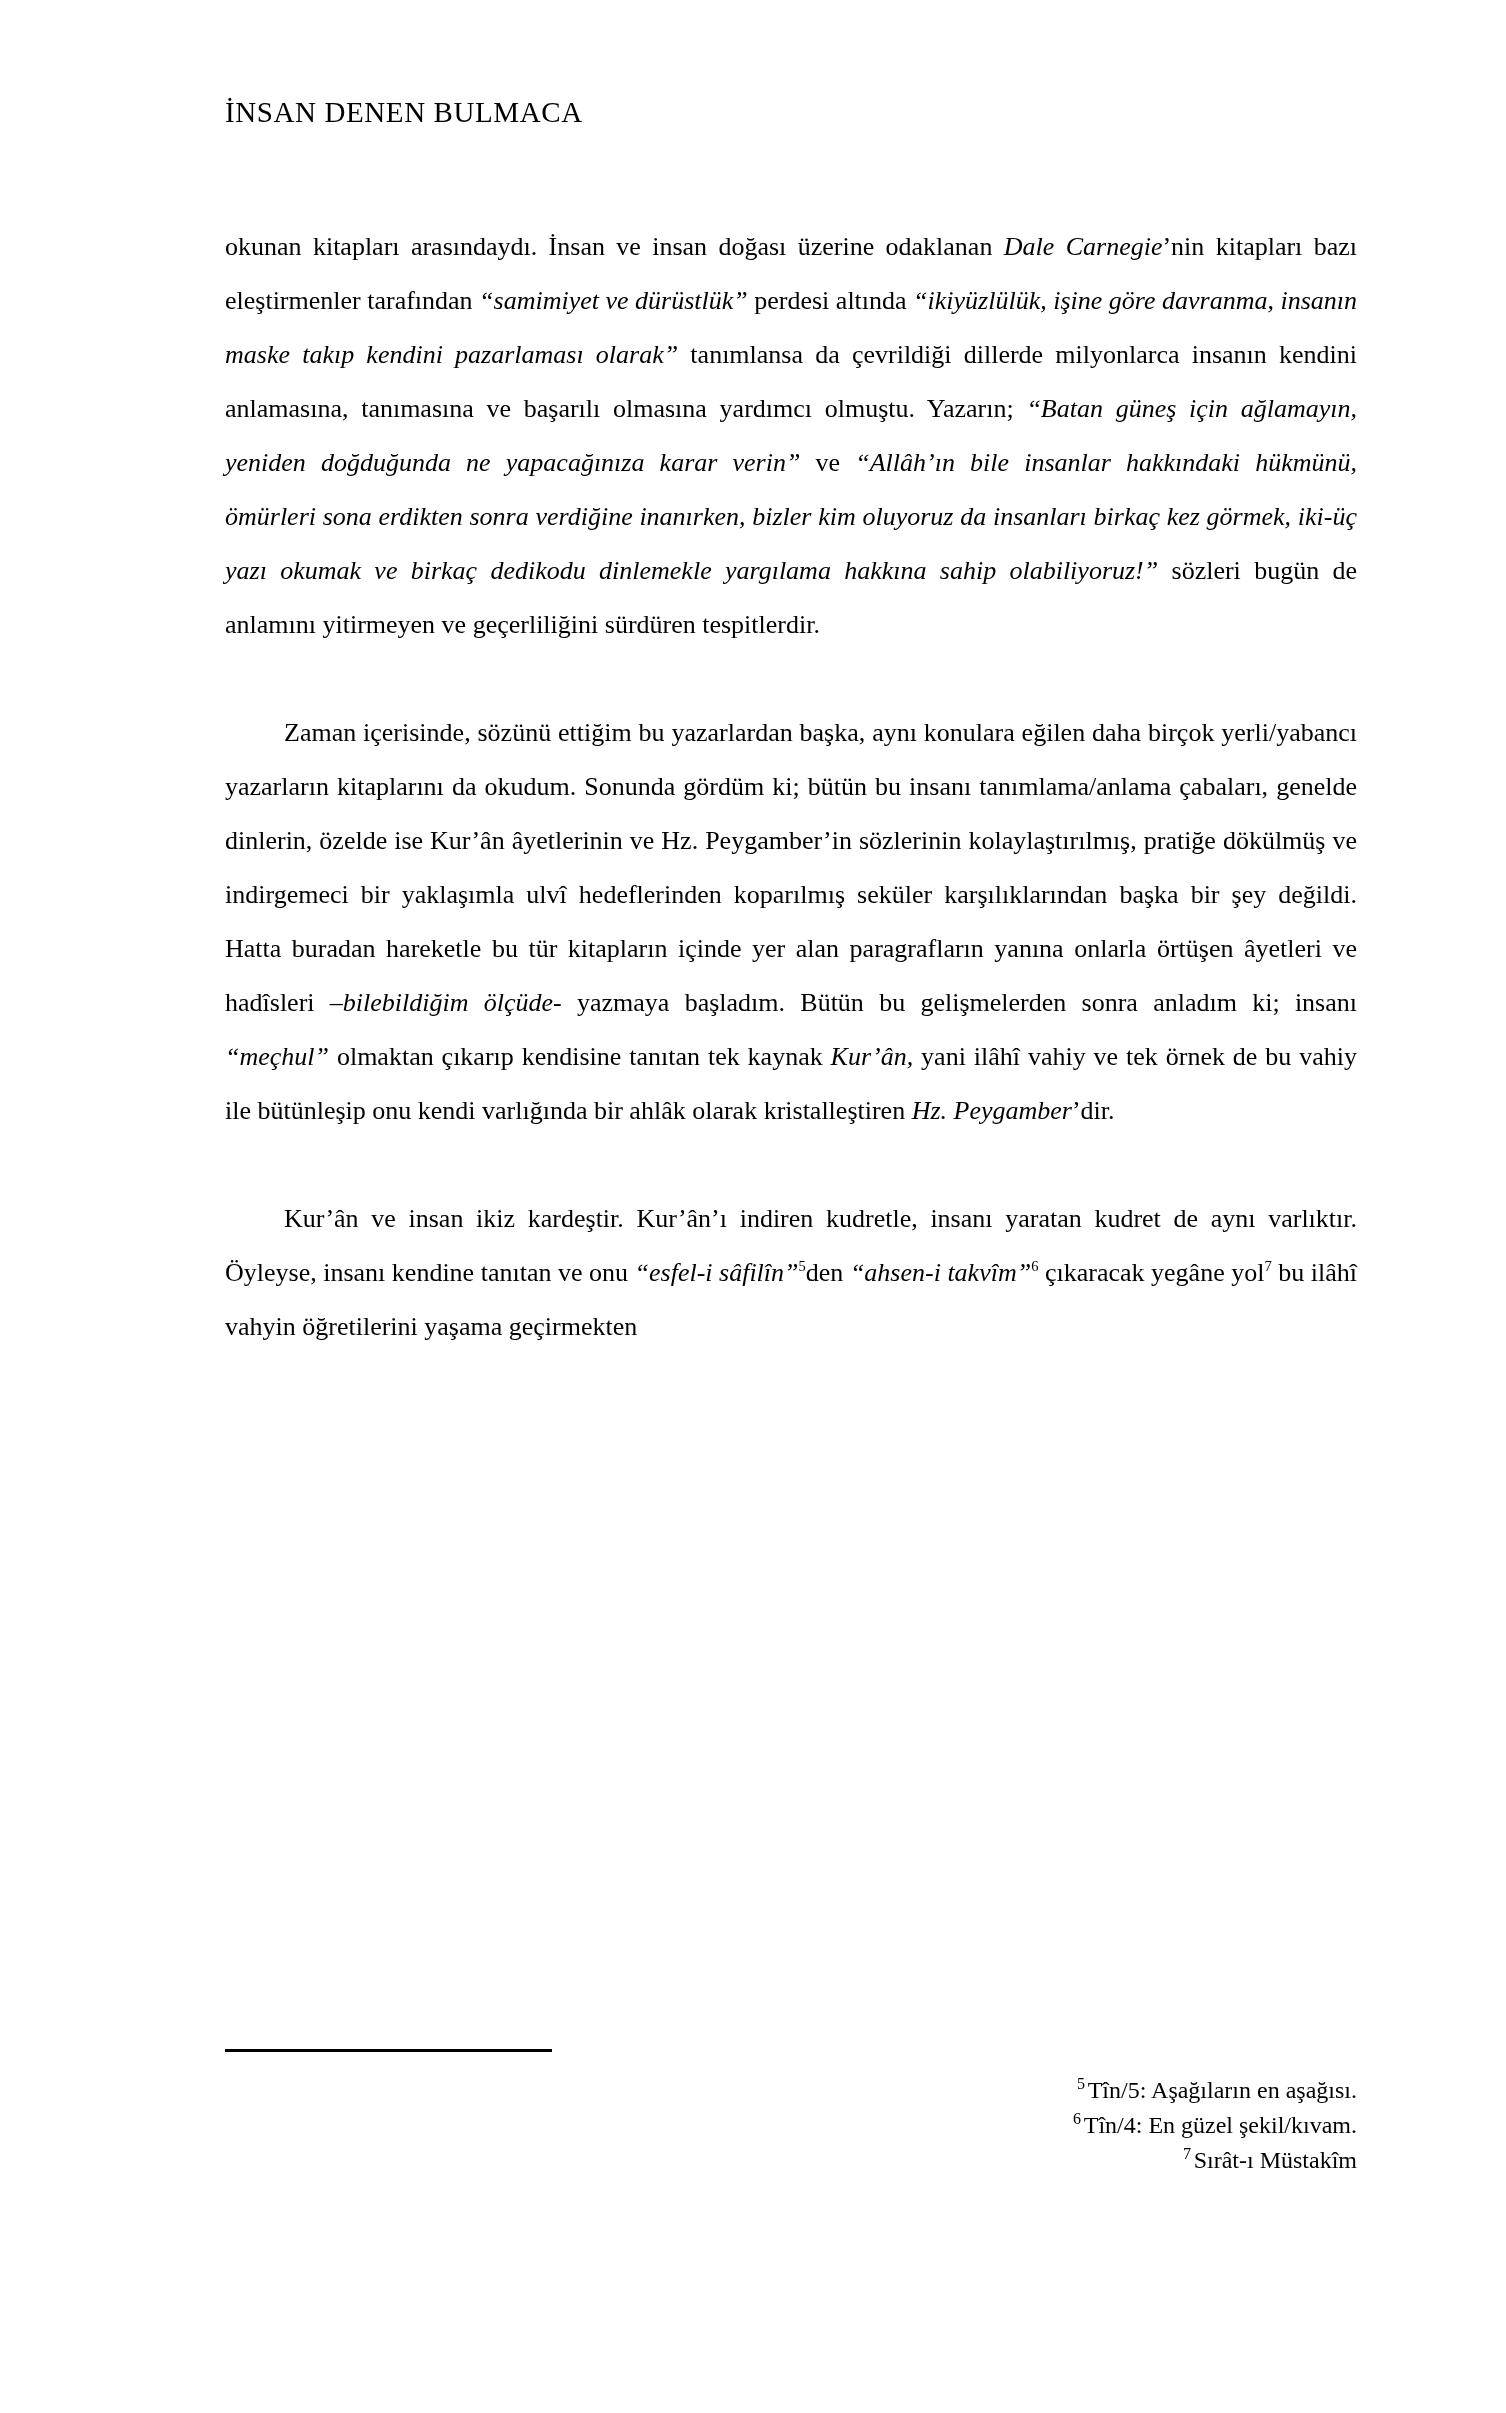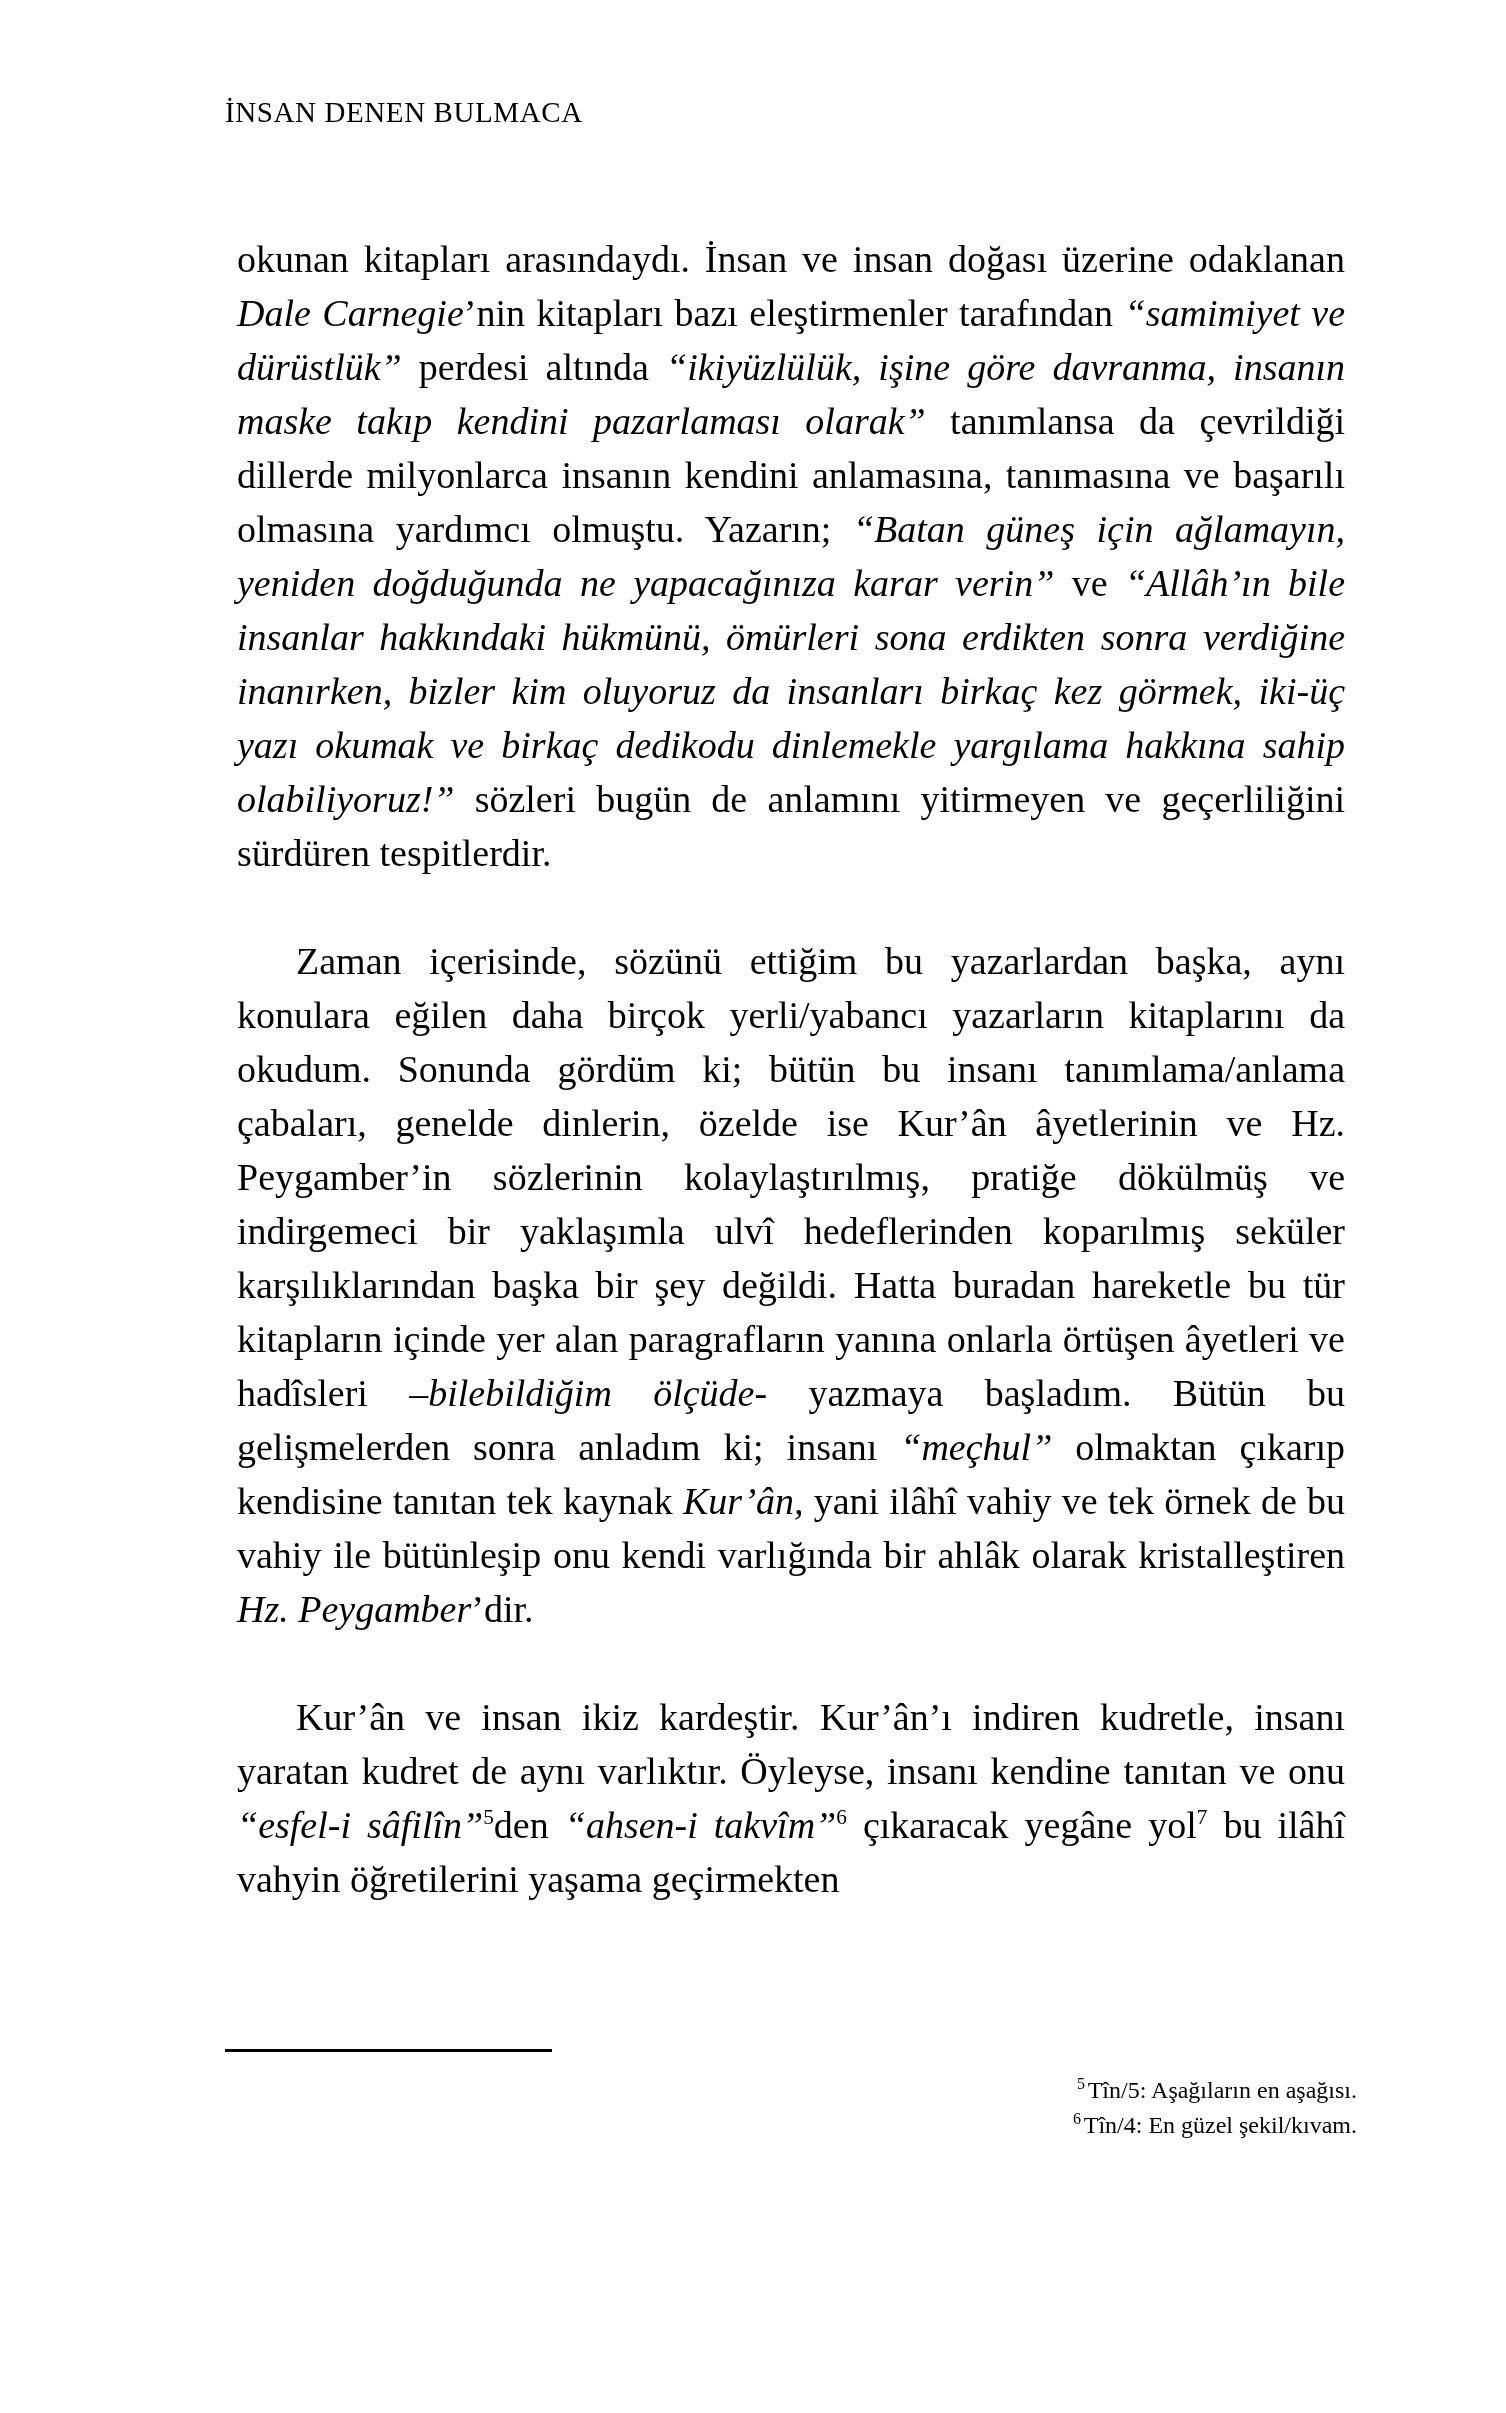--- a/index.html
+++ b/index.html
@@ -39,22 +39,22 @@
 
   
   .textblock {
     position: absolute;
     left: 225px;
     top: 212px;
     width: 1132px;
   }
 
   p.para {
-    margin: 12px;
-    font-size: 38px;
+    margin: 0;
+    font-size: 26px;
     line-height: 54px;
     text-align: justify;
     text-justify: inter-word;
     hyphens: none;
     -webkit-hyphens: none;
     text-indent: 0;
   }
   p.para.indent {
     text-indent: 59px;
     margin-top: 54px;
@@ -113,16 +113,17 @@
       <p class="para"><span>okunan kitapları arasındaydı. İnsan ve insan doğası üzerine odaklanan </span><em>Dale Carnegie</em><span>’nin kitapları bazı eleştirmenler tarafından </span><em>“samimiyet ve dürüstlük”</em><span> perdesi altında </span><em>“ikiyüzlülük, işine göre davranma, insanın maske takıp kendini pazarlaması olarak”</em><span> tanımlansa da çevrildiği dillerde milyonlarca insanın kendini anlamasına, tanımasına ve başarılı olmasına yardımcı olmuştu. Yazarın; </span><em>“Batan güneş için ağlamayın, yeniden doğduğunda ne yapacağınıza karar verin”</em><span> ve </span><em>“Allâh’ın bile insanlar hakkındaki hükmünü, ömürleri sona erdikten sonra verdiğine inanırken, bizler kim oluyoruz da insanları birkaç kez görmek, iki-üç yazı okumak ve birkaç dedikodu dinlemekle yargılama hakkına sahip olabiliyoruz!”</em><span> sözleri bugün de anlamını yitirmeyen ve geçerliliğini sürdüren tespitlerdir.</span></p>
       <p class="para indent"><span>Zaman içerisinde, sözünü ettiğim bu yazarlardan başka, aynı konulara eğilen daha birçok yerli/yabancı yazarların kitaplarını da okudum. Sonunda gördüm ki; bütün bu insanı tanımlama/anlama çabaları, genelde dinlerin, özelde ise Kur’ân âyetlerinin ve Hz. Peygamber’in sözlerinin kolaylaştırılmış, pratiğe dökülmüş ve indirgemeci bir yaklaşımla ulvî hedeflerinden koparılmış seküler karşılıklarından başka bir şey değildi. Hatta buradan hareketle bu tür kitapların içinde yer alan paragrafların yanına onlarla örtüşen âyetleri ve hadîsleri –</span><em>bilebildiğim ölçüde</em><span>- yazmaya başladım. Bütün bu gelişmelerden sonra anladım ki; insanı </span><em>“meçhul”</em><span> olmaktan çıkarıp kendisine tanıtan tek kaynak </span><em>Kur’ân,</em><span> yani ilâhî vahiy ve tek örnek de bu vahiy ile bütünleşip onu kendi varlığında bir ahlâk olarak kristalleştiren </span><em>Hz. Peygamber</em><span>’dir.</span></p>
       <p class="para indent"><span>Kur’ân ve insan ikiz kardeştir. Kur’ân’ı indiren kudretle, insanı yaratan kudret de aynı varlıktır. Öyleyse, insanı kendine tanıtan ve onu </span><em>“esfel-i sâfilîn”</em><sup class="fn">5</sup><span>den </span><em>“ahsen-i takvîm”</em><sup class="fn">6</sup><span> çıkaracak yegâne yol</span><sup class="fn">7</sup><span> bu ilâhî vahyin öğretilerini yaşama geçirmekten</span></p>
     </div>
 
   <div class="footnote-rule"></div>
 
   <div class="footnotes" id="footnotes">
       <p class="footnote"><span class="fn-marker">5</span><span>Tîn/5: Aşağıların en aşağısı.</span></p>
       <p class="footnote"><span class="fn-marker">6</span><span>Tîn/4: En güzel şekil/kıvam.</span></p>
+      <p class="footnote"><span class="fn-marker">7</span><span>Sırât-ı Müstakîm</span></p>
     </div>
 
 </div>
 
 
 </body></html>

